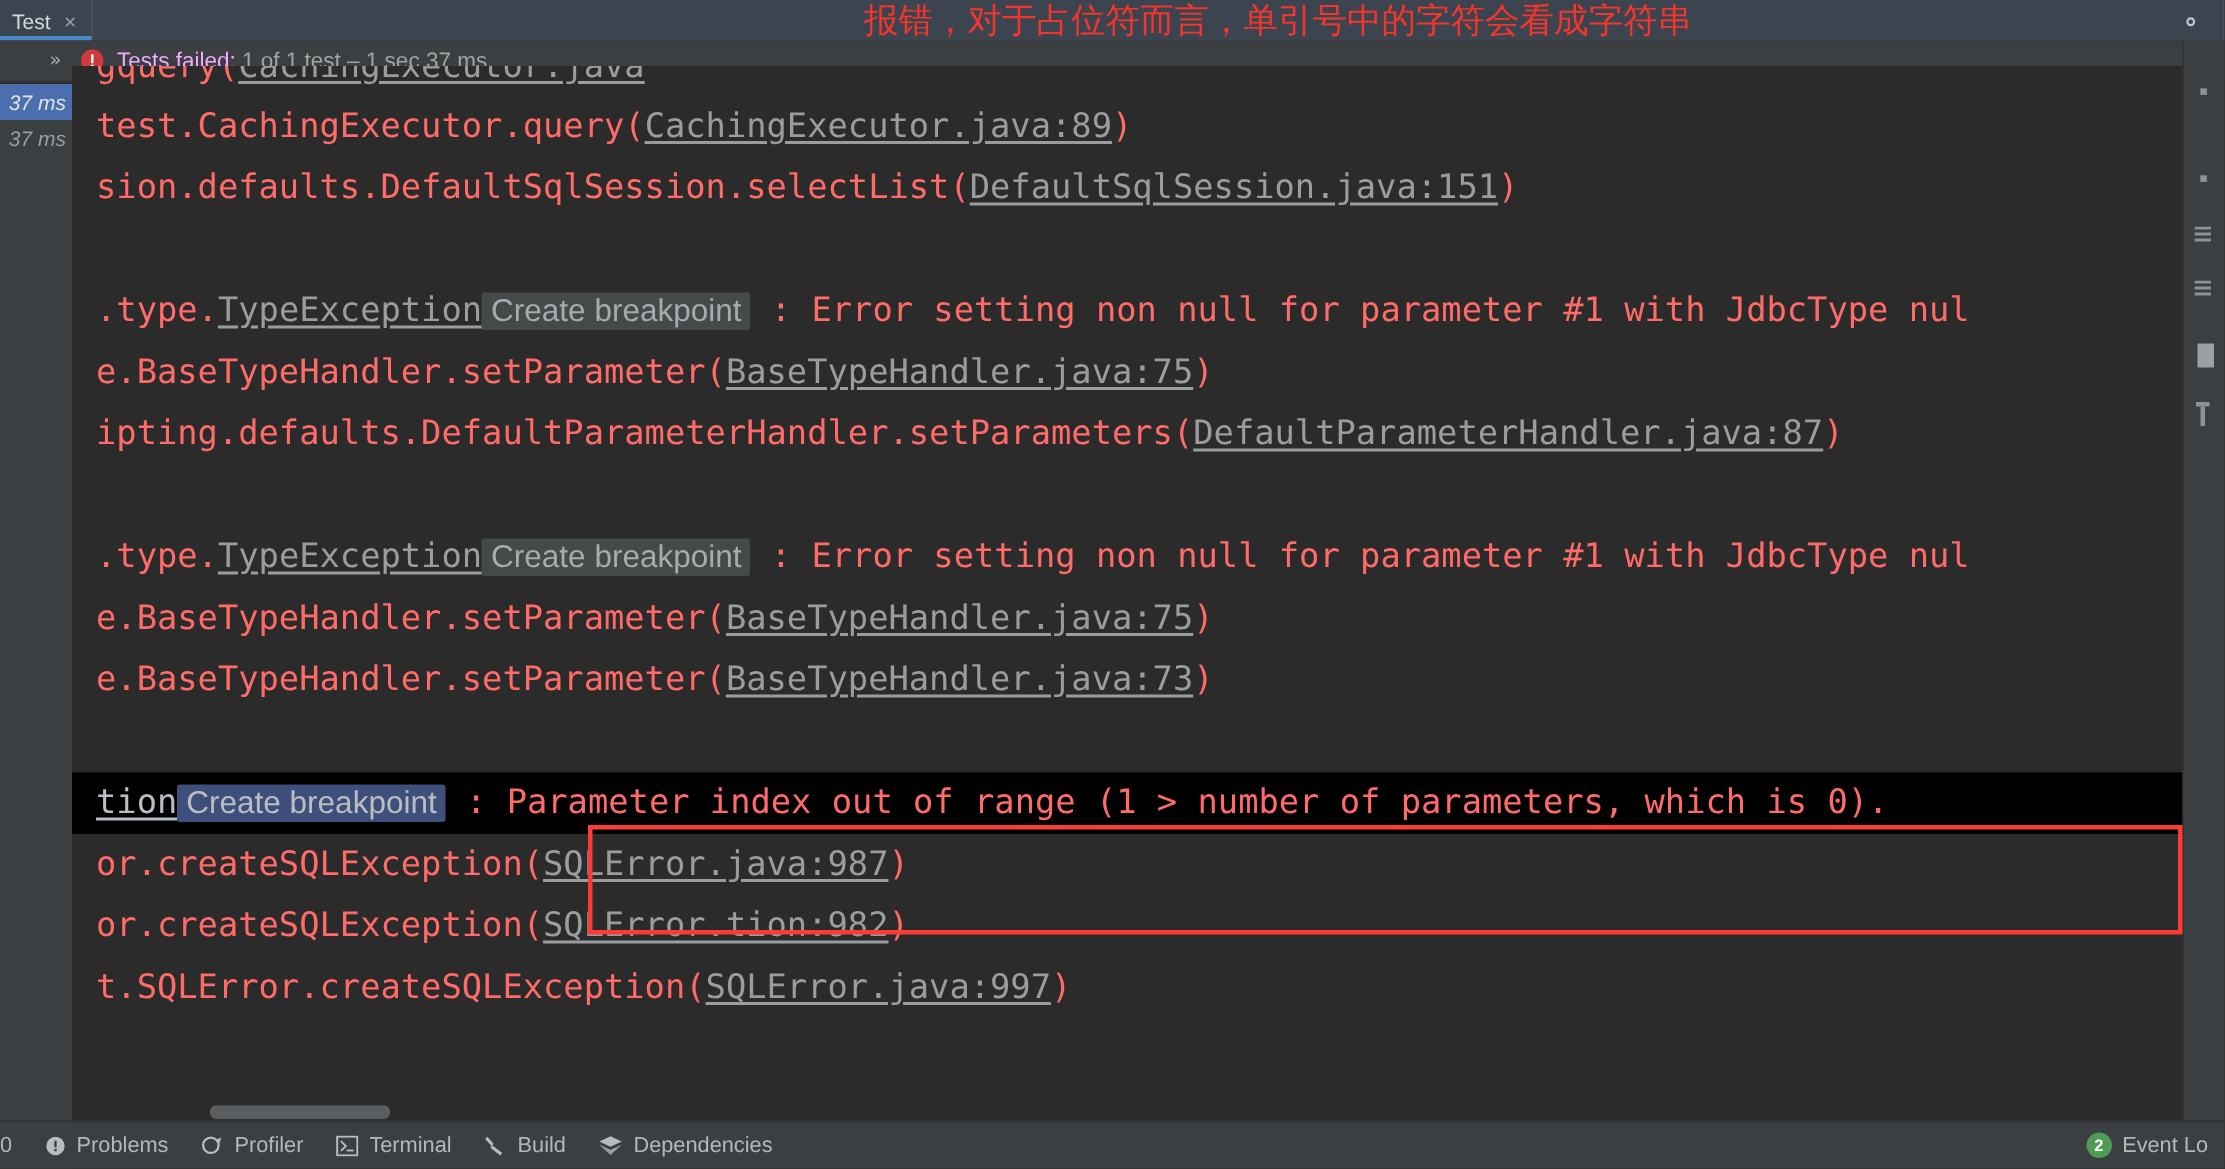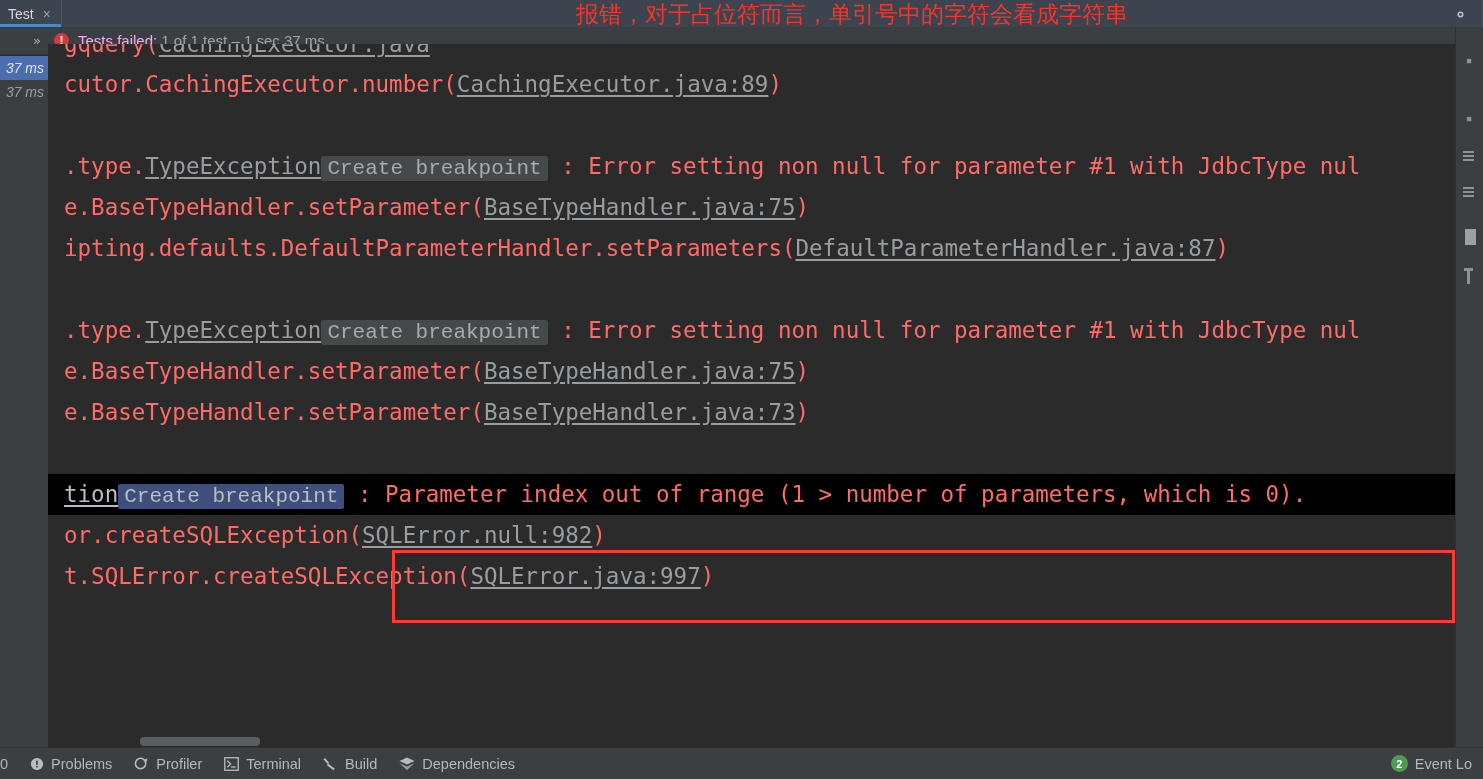--- a/index.html
+++ b/index.html
@@ -124,21 +124,21 @@
     background: #000000;
   }
   .link {
     color: #9a9da0;
     text-decoration: underline;
     text-underline-offset: 3px;
   }
   .hint {
     background: #45494a;
     color: #a7abae;
-    font-family: Liberation Mono, monospace;
+    font-family: Liberation Sans, sans-serif;
     font-size: 21px;
     padding: 1px 6px;
     border-radius: 2px;
   }
   .cline.sel .hint { background: #3d4f7a; color: #b9bec4; }
   .sel-link { color: #b9bec4; text-decoration: underline; text-underline-offset: 3px; }
 
   
   .redbox {
     position: absolute;
@@ -229,32 +229,34 @@
     <div class="tree-row sel">
       <span>37 ms</span>
     </div>
     <div class="tree-row">
       <span>37 ms</span>
     </div>
   </div>
 
   <div class="console" id="console">
       <div class="cline clipped-top"><span>g</span><span>query(</span><span class="link">CachingExecutor.java</span></div>
-      <div class="cline"><span>cutor.CachingExecutor.number(</span><span class="link">CachingExecutor.java:89</span><span>)</span></div>
+      <div class="cline"><span>test.CachingExecutor.query(</span><span class="link">CachingExecutor.java:89</span><span>)</span></div>
+      <div class="cline"><span>sion.defaults.DefaultSqlSession.selectList(</span><span class="link">DefaultSqlSession.java:151</span><span>)</span></div>
       <div class="cline blank"></div>
       <div class="cline"><span>.type.</span><span class="link">TypeException</span><span class="hint">Create breakpoint</span><span> : Error setting non null for parameter #1 with JdbcType nul</span></div>
       <div class="cline"><span>e.BaseTypeHandler.setParameter(</span><span class="link">BaseTypeHandler.java:75</span><span>)</span></div>
       <div class="cline"><span>ipting.defaults.DefaultParameterHandler.setParameters(</span><span class="link">DefaultParameterHandler.java:87</span><span>)</span></div>
       <div class="cline blank"></div>
       <div class="cline"><span>.type.</span><span class="link">TypeException</span><span class="hint">Create breakpoint</span><span> : Error setting non null for parameter #1 with JdbcType nul</span></div>
       <div class="cline"><span>e.BaseTypeHandler.setParameter(</span><span class="link">BaseTypeHandler.java:75</span><span>)</span></div>
       <div class="cline"><span>e.BaseTypeHandler.setParameter(</span><span class="link">BaseTypeHandler.java:73</span><span>)</span></div>
       <div class="cline blank"></div>
       <div class="cline sel"><span class="sel-link">tion</span><span class="hint">Create breakpoint</span><span> : </span><span>Parameter index out of range (1 &gt; number of parameters, which is 0).</span></div>
-      <div class="cline"><span>or.createSQLException(</span><span class="link">SQLError.null:982</span><span>)</span></div>
+      <div class="cline"><span>or.createSQLException(</span><span class="link">SQLError.java:987</span><span>)</span></div>
+      <div class="cline"><span>or.createSQLException(</span><span class="link">SQLError.tion:982</span><span>)</span></div>
       <div class="cline clipped-bottom"><span>    </span><span>t.SQLError.createSQLException(</span><span class="link">SQLError.java:997</span><span>)</span></div>
     </div>
 
   <div class="redbox"></div>
 
   <div class="righttool">
     <div class="rt-icon">
       <svg width="7" height="7" viewBox="0 0 8 8">
           <rect x="1" y="1" width="5" height="5" fill="#8d9296"></rect>
         </svg>

